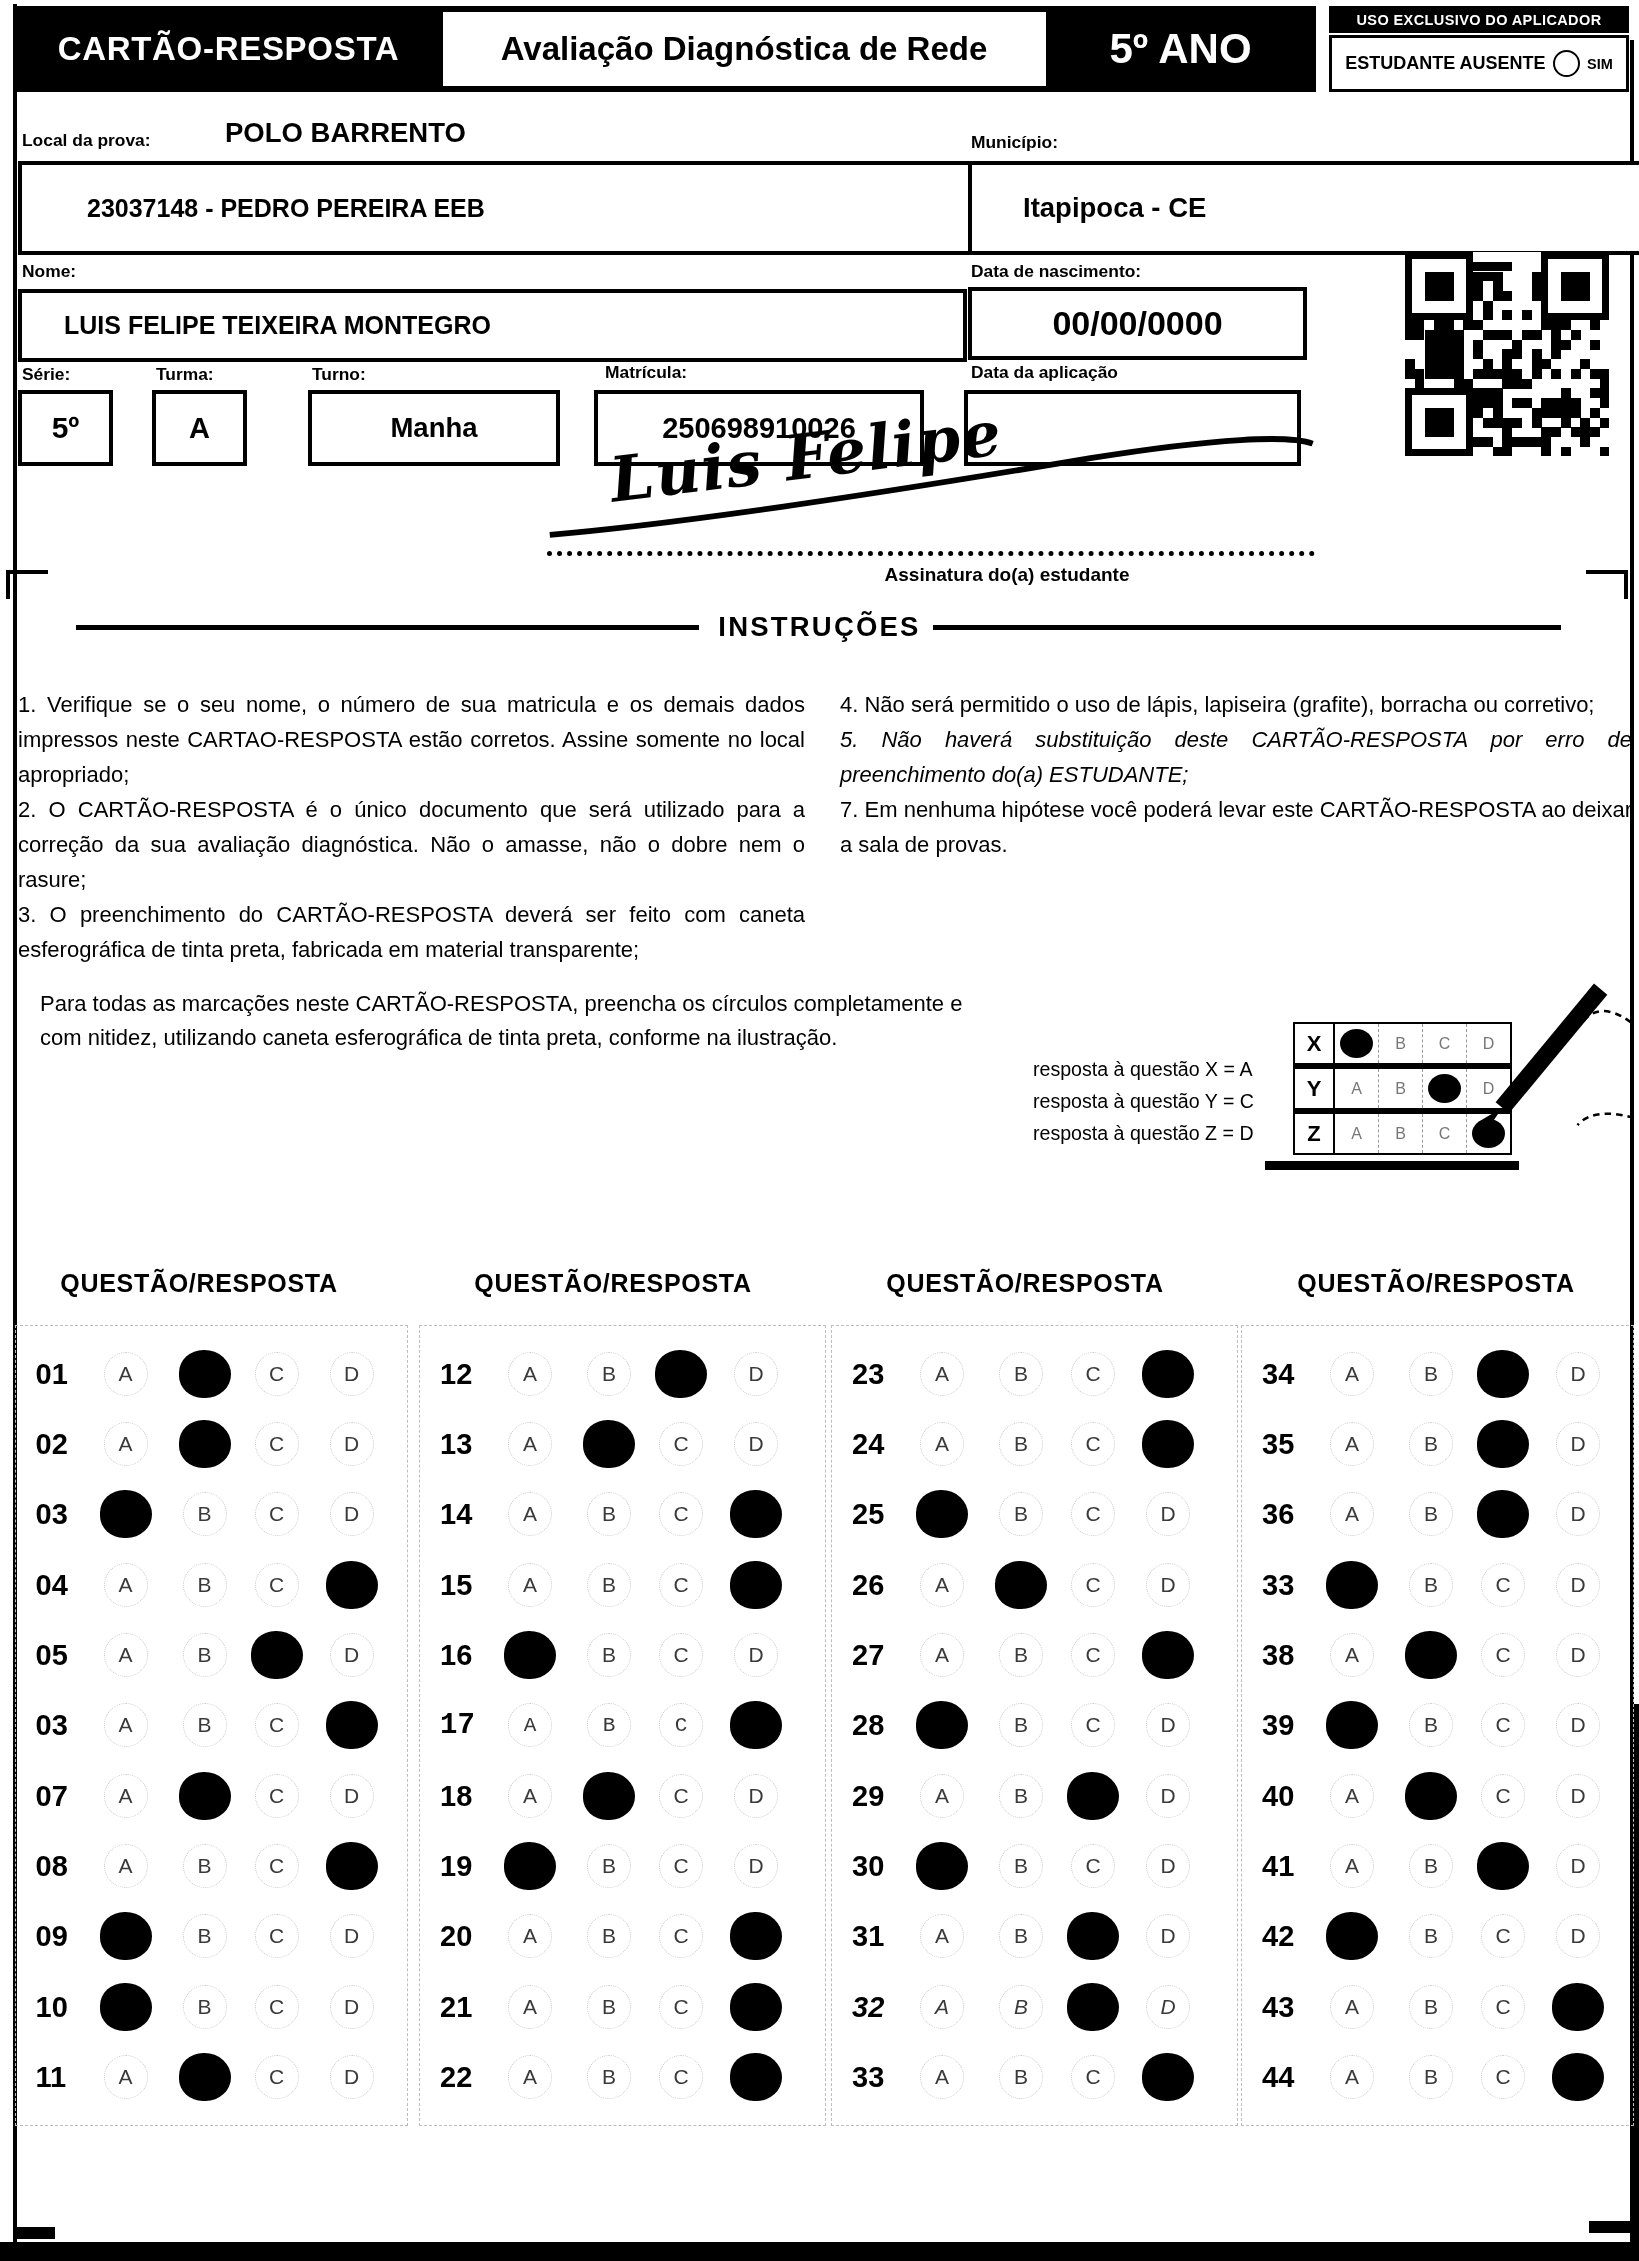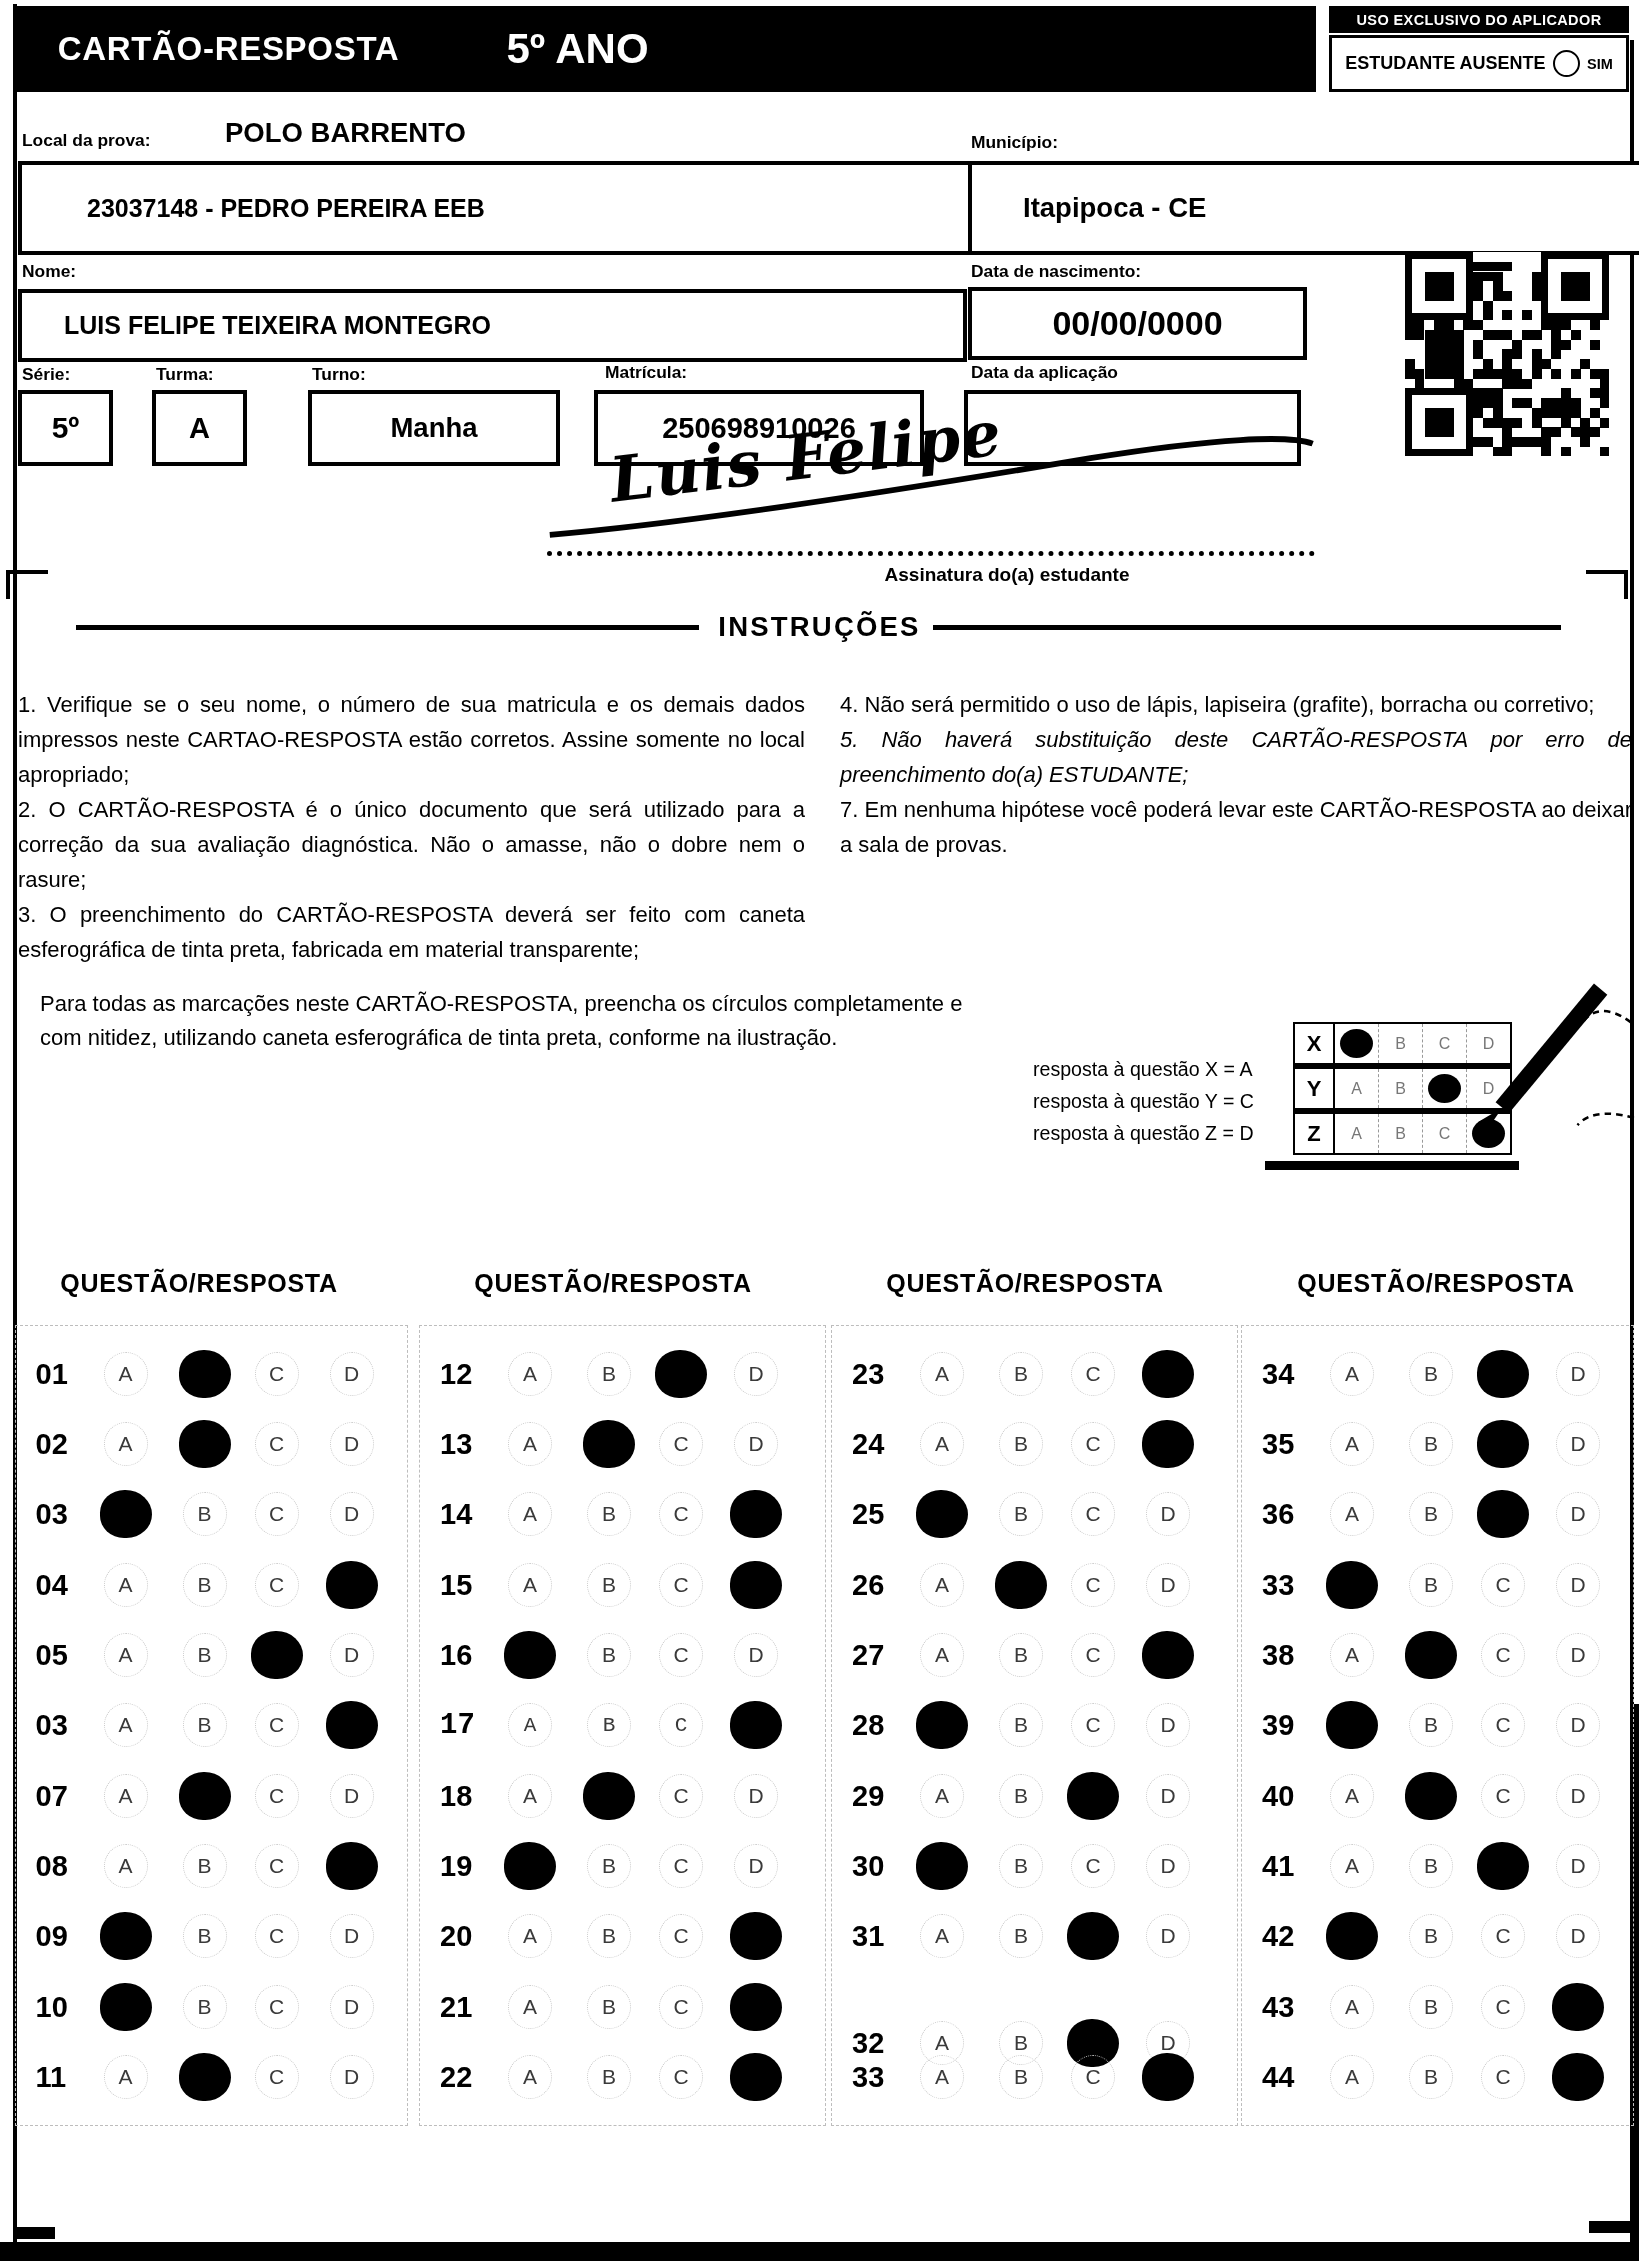--- a/index.html
+++ b/index.html
@@ -95,20 +95,21 @@
 
 <div class="abs edge-left"></div>
 <div class="abs edge-right"></div>
 <div class="abs edge-right2"></div>
 <div class="abs bottom-bar"></div>
 <div class="abs mark-bl"></div>
 <div class="abs mark-br"></div>
 
 <div class="abs hdr-band">
   <div class="hdr-card">CARTÃO-RESPOSTA</div>
+  <div class="hdr-exam">Avaliação Diagnóstica de Rede</div>
   <div class="hdr-grade">5º ANO</div>
 </div>
 <div class="abs uso">
   <div class="uso-bar">USO EXCLUSIVO DO APLICADOR</div>
   <div class="ausente">
     <span>ESTUDANTE AUSENTE</span>
     <span class="ausente-circle"></span>
     <span class="ausente-sim">SIM</span>
   </div>
 </div>
@@ -1031,21 +1032,21 @@
       </div>
       <div class="cell cell-C">
         <div class="blob"></div>
       </div>
       <div class="cell cell-D">
         <div class="ring">
           <span class="opt-letter">D</span>
         </div>
       </div>
     </div>
-    <div class="q-row" style="top: 688px;">
+    <div class="q-row" style="top: 652px; font-style: italic;">
       <div class="cell cell-num">32</div>
       <div class="cell cell-A">
         <div class="ring">
           <span class="opt-letter">A</span>
         </div>
       </div>
       <div class="cell cell-B">
         <div class="ring">
           <span class="opt-letter">B</span>
         </div>

